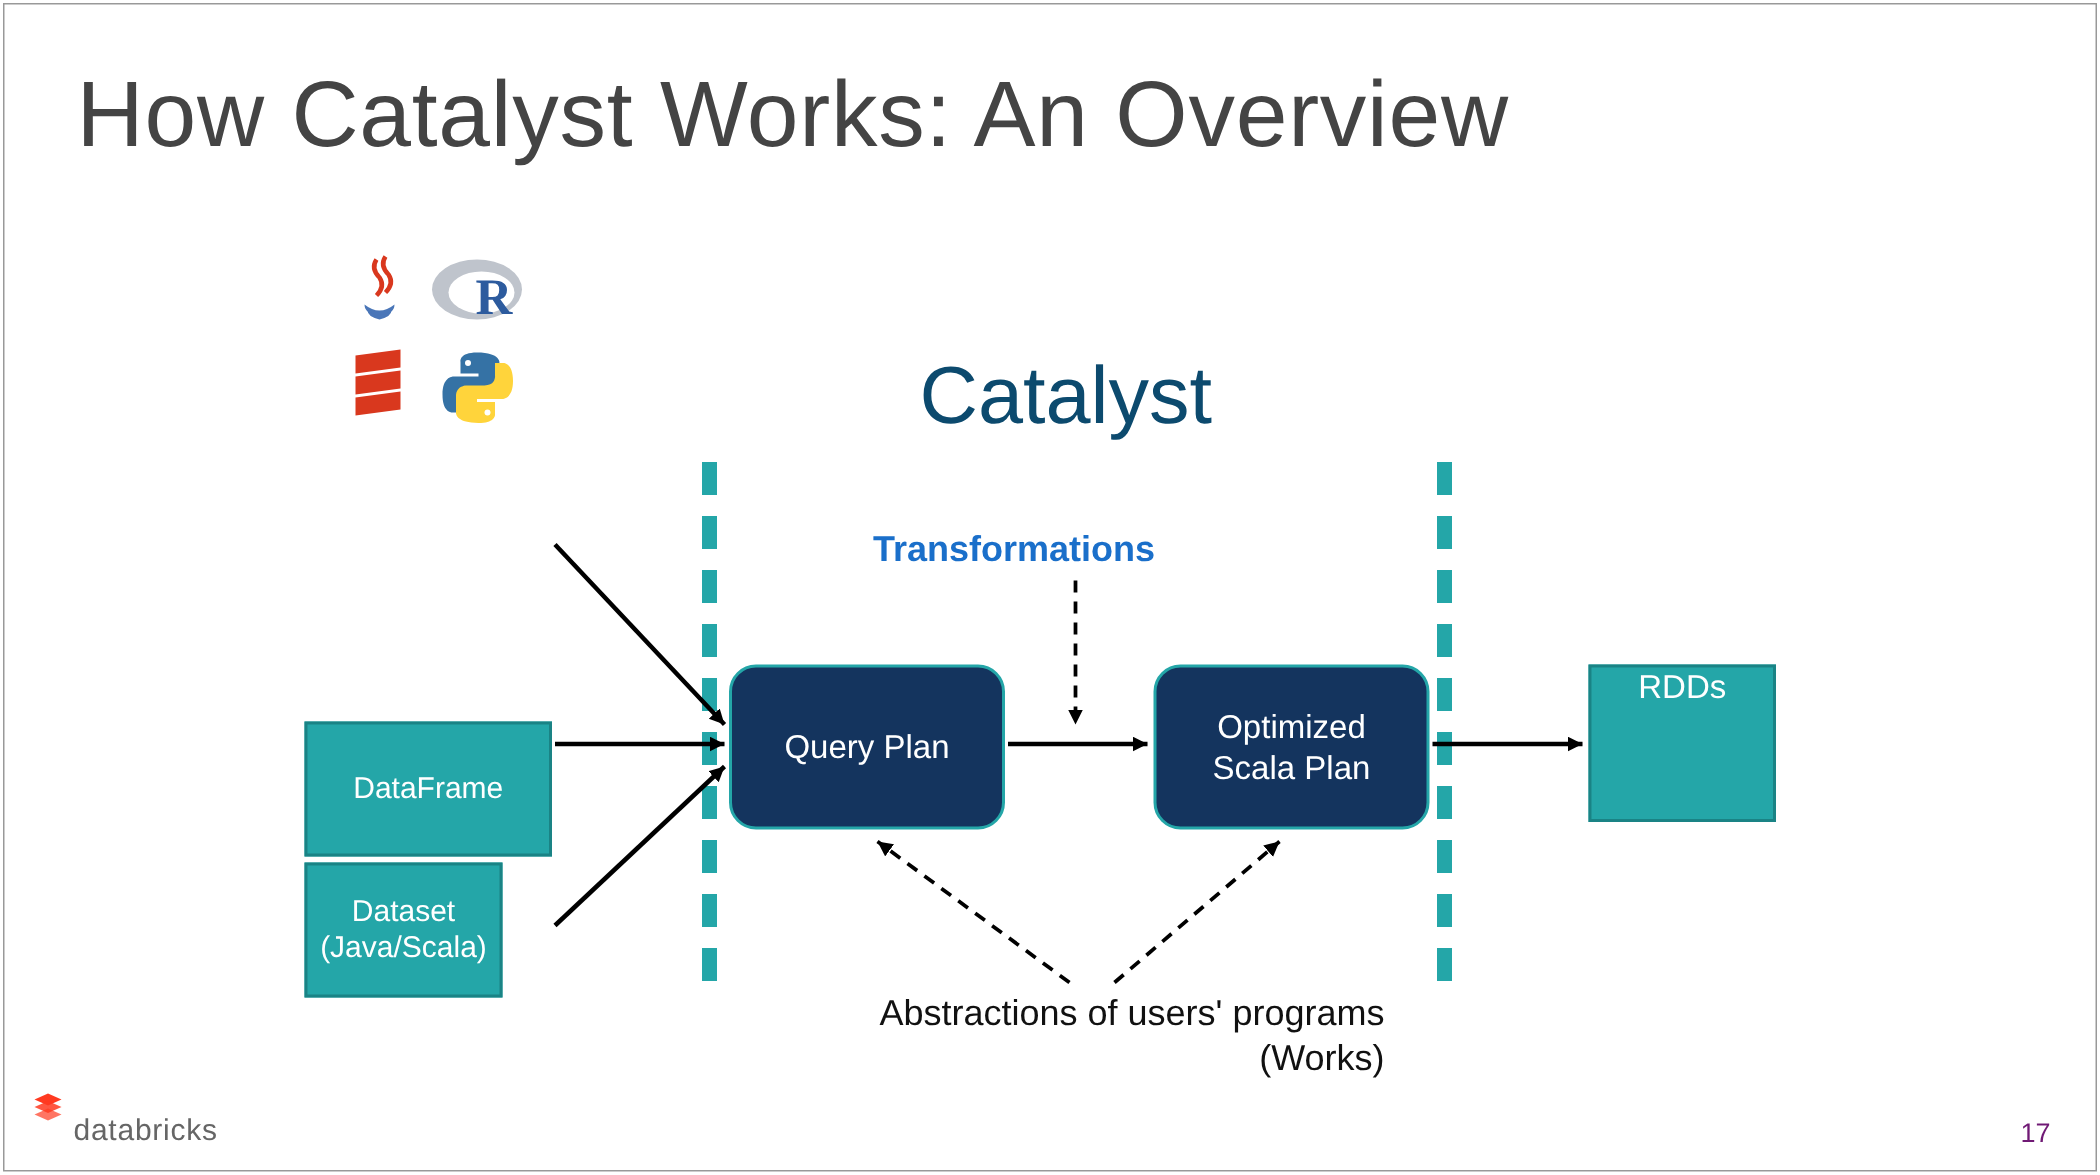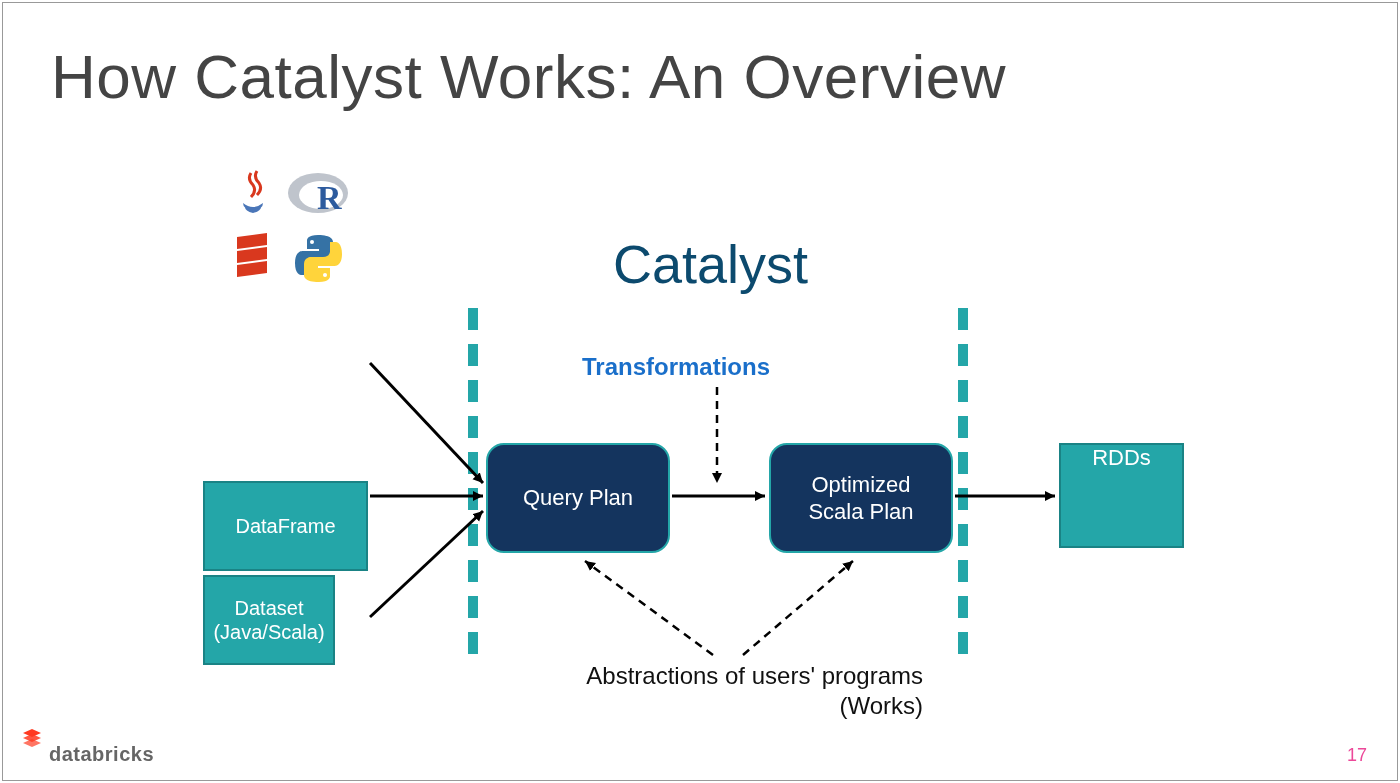--- a/index.html
+++ b/index.html
@@ -61,30 +61,30 @@
     align-items: center;
     gap: 6px;
   }
   .brand-logo {
     width: 22px; height: 22px;
     position: relative;
   }
   .brand-text {
     font-size: 20px;
     color: #666;
-    font-weight: 700;
+    font-weight: 400;
     letter-spacing: 0.5px;
     margin-top: 36px;
   }
   .page-num {
     position: absolute;
     bottom: 14px;
     right: 30px;
     font-size: 18px;
-    color: #ec4899;
+    color: #701a75;
   }
   
   .box-teal {
     position: absolute;
     background: #24a6a8;
     border: 2px solid #1a8385;
     color: #fff;
     display: flex;
     align-items: center;
     justify-content: center;

